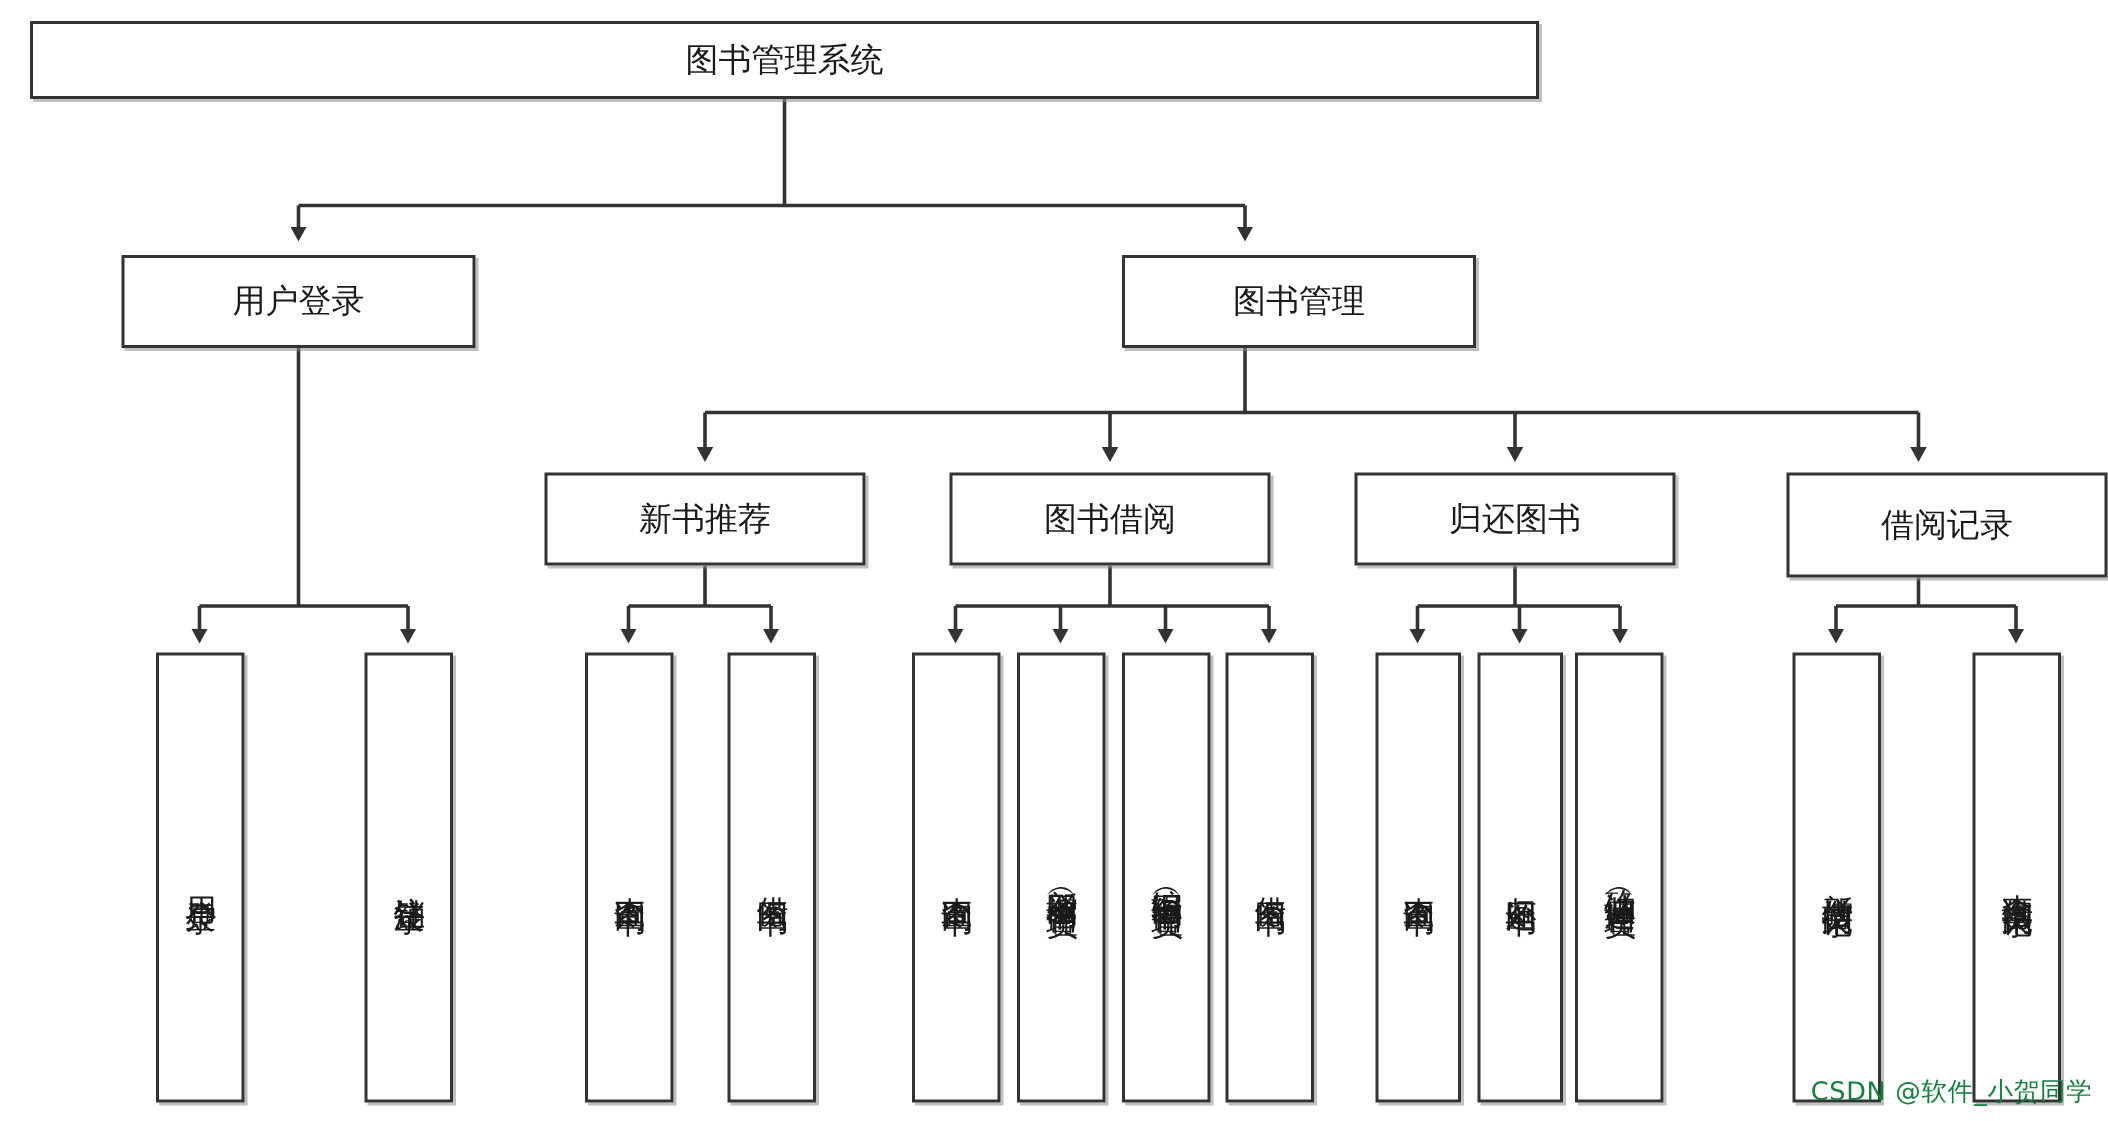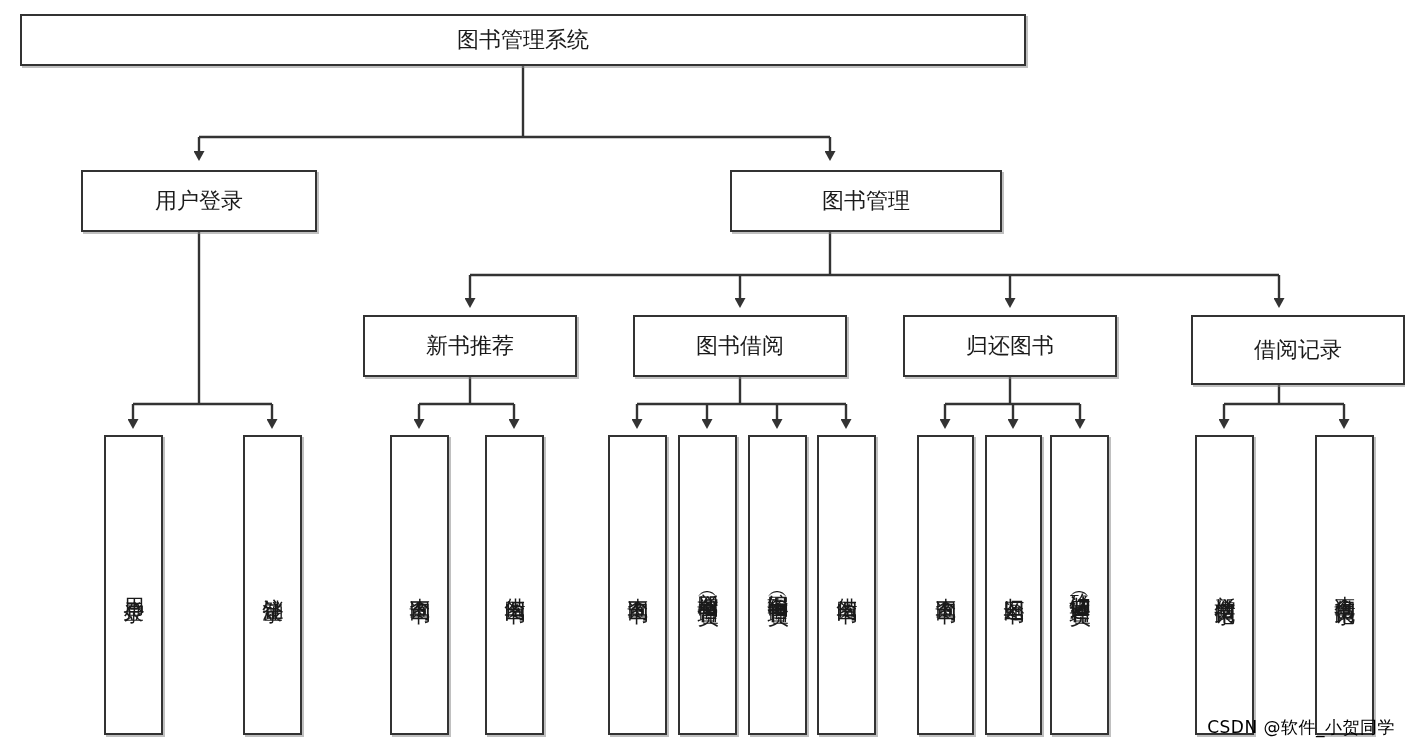--- a/index.html
+++ b/index.html
@@ -69,21 +69,21 @@
     font-size: 22px;
     color: #1a1a1a;
     white-space: nowrap;
   }
   .watermark {
     position: absolute;
     right: 10px;
     bottom: 8px;
     font-family: "DejaVu Sans", "Liberation Sans", sans-serif;
     font-size: 17px;
-    color: #000000;
+    color: #15803d;
     letter-spacing: 0.5px;
     white-space: nowrap;
     pointer-events: none;
   }
 </style>
 </head>
 <body>
 
 <div id="diagram-root">
 
@@ -150,21 +150,21 @@
   </svg>
 
   <div class="hbox" style="left:20px; top:14px; width:1006px; height:52px;">
     <span class="hbox-label">图书管理系统</span>
   </div>
 
   <div class="hbox" style="left:81px; top:170px; width:236px; height:62px;">
     <span class="hbox-label">用户登录</span>
   </div>
 
-  <div class="hbox" style="left:730px; top:170px; width:272px; height:62px;">
+  <div class="hbox" style="left:748px; top:170px; width:236px; height:62px;">
     <span class="hbox-label">图书管理</span>
   </div>
 
   <div class="hbox" style="left:633px; top:315px; width:214px; height:62px;">
     <span class="hbox-label">图书借阅</span>
   </div>
 
   <div class="hbox" style="left:363px; top:315px; width:214px; height:62px;">
     <span class="hbox-label">新书推荐</span>
   </div>

